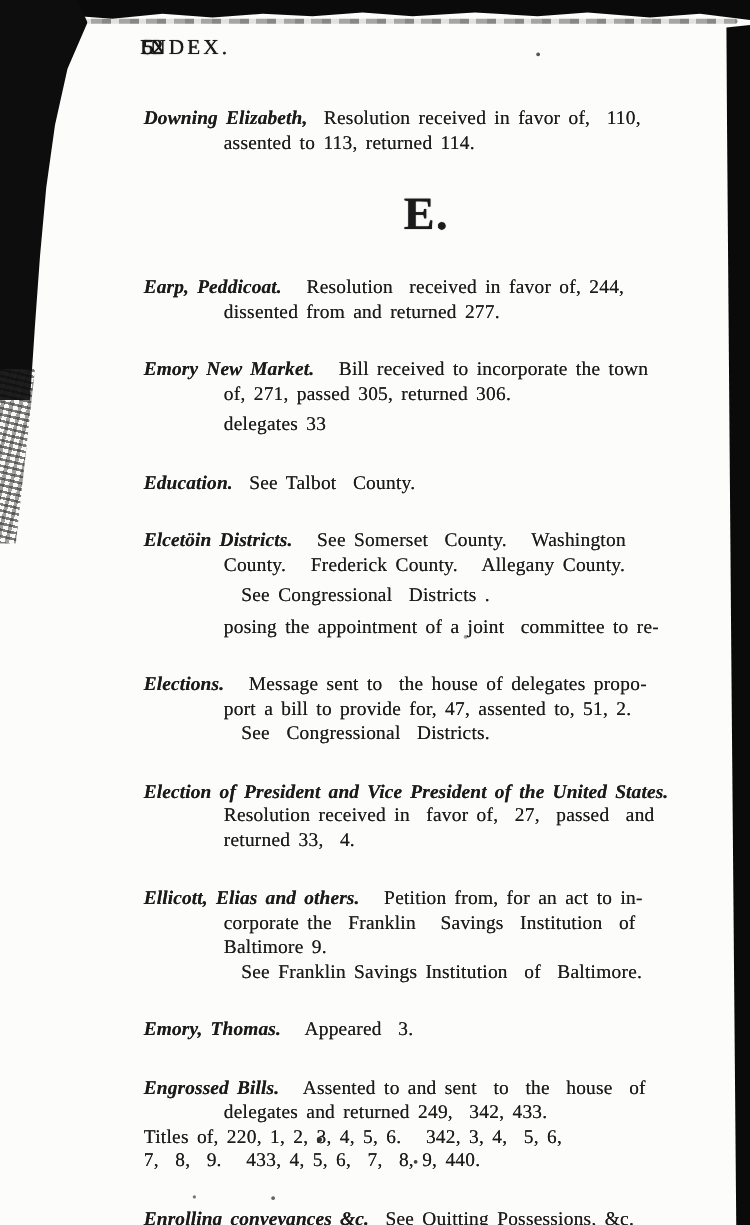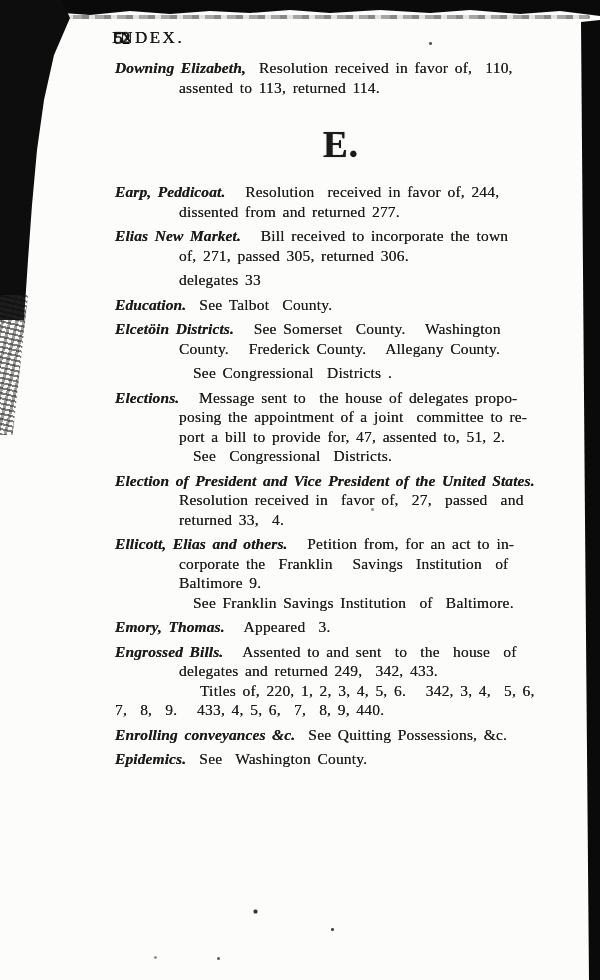--- a/index.html
+++ b/index.html
@@ -56,24 +56,24 @@
     text-shadow:0 0 .6px #000;
   }
   
   .content{position:absolute;top:58px;left:115px;width:452px;}
   .entry{margin-bottom:5px;}
   .line{
     font-size:15.5px;line-height:19.5px;white-space:pre-wrap;
     letter-spacing:.2px;word-spacing:2.5px;
     text-shadow:0 0 .5px rgba(10,10,10,.75);
   }
-  .ind-head{margin-left:0;}
+  .ind-head{margin-left:0;margin-top:27px;}
   .ind-cont{margin-left:64px;}
   .ind-see{margin-left:78px;}
-  .ind-sub{margin-left:85px;}
+  .ind-sub{}
   .ind-sub2{}
   .i{font-style:italic;font-weight:bold;letter-spacing:.1px;}
   .section-heading{
     text-align:center;font-weight:bold;font-size:37px;
     margin:26px 0 16px 0;letter-spacing:1px;
     text-shadow:0 0 .7px #000;
   }
 </style>
 </head>
 <body>
@@ -96,39 +96,39 @@
       <div class="entry">
         <div class="line ind-head"><span class="i">Downing Elizabeth,</span><span class="r">  Resolution received in favor of,  110,</span></div>
         <div class="line ind-cont"><span class="r">assented to 113, returned 114.</span></div>
       </div>
       <div class="section-heading">E.</div>
       <div class="entry">
         <div class="line ind-head"><span class="i">Earp, Peddicoat.</span><span class="r">   Resolution  received in favor of, 244,</span></div>
         <div class="line ind-cont"><span class="r">dissented from and returned 277.</span></div>
       </div>
       <div class="entry">
-        <div class="line ind-head"><span class="i">Elias New Market.</span><span class="r">   Bill received to incorporate the town</span></div>
+        <div class="line ind-head"><span class="i">Emory New Market.</span><span class="r">   Bill received to incorporate the town</span></div>
         <div class="line ind-cont"><span class="r">of, 271, passed 305, returned 306.</span></div>
       </div>
       <div class="entry">
         <div class="line ind-cont"><span class="r">delegates 33</span></div>
       </div>
       <div class="entry">
         <div class="line ind-head"><span class="i">Education.</span><span class="r">  See Talbot  County.</span></div>
       </div>
       <div class="entry">
         <div class="line ind-head"><span class="i">Elcetöin Districts.</span><span class="r">   See Somerset  County.   Washington</span></div>
         <div class="line ind-cont"><span class="r">County.   Frederick County.   Allegany County.</span></div>
       </div>
       <div class="entry">
         <div class="line ind-see"><span class="r">See Congressional  Districts .</span></div>
       </div>
       <div class="entry">
+        <div class="line ind-cont"><span class="r">posing the appointment of a joint  committee to re-</span></div>
         <div class="line ind-head"><span class="i">Elections.</span><span class="r">   Message sent to  the house of delegates propo-</span></div>
-        <div class="line ind-cont"><span class="r">posing the appointment of a joint  committee to re-</span></div>
         <div class="line ind-cont"><span class="r">port a bill to provide for, 47, assented to, 51, 2.</span></div>
         <div class="line ind-see"><span class="r">See  Congressional  Districts.</span></div>
       </div>
       <div class="entry">
         <div class="line ind-head"><span class="i">Election of President and Vice President of the United States.</span></div>
         <div class="line ind-cont"><span class="r">Resolution received in  favor of,  27,  passed  and</span></div>
         <div class="line ind-cont"><span class="r">returned 33,  4.</span></div>
       </div>
       <div class="entry">
         <div class="line ind-head"><span class="i">Ellicott, Elias and others.</span><span class="r">   Petition from, for an act to in-</span></div>

